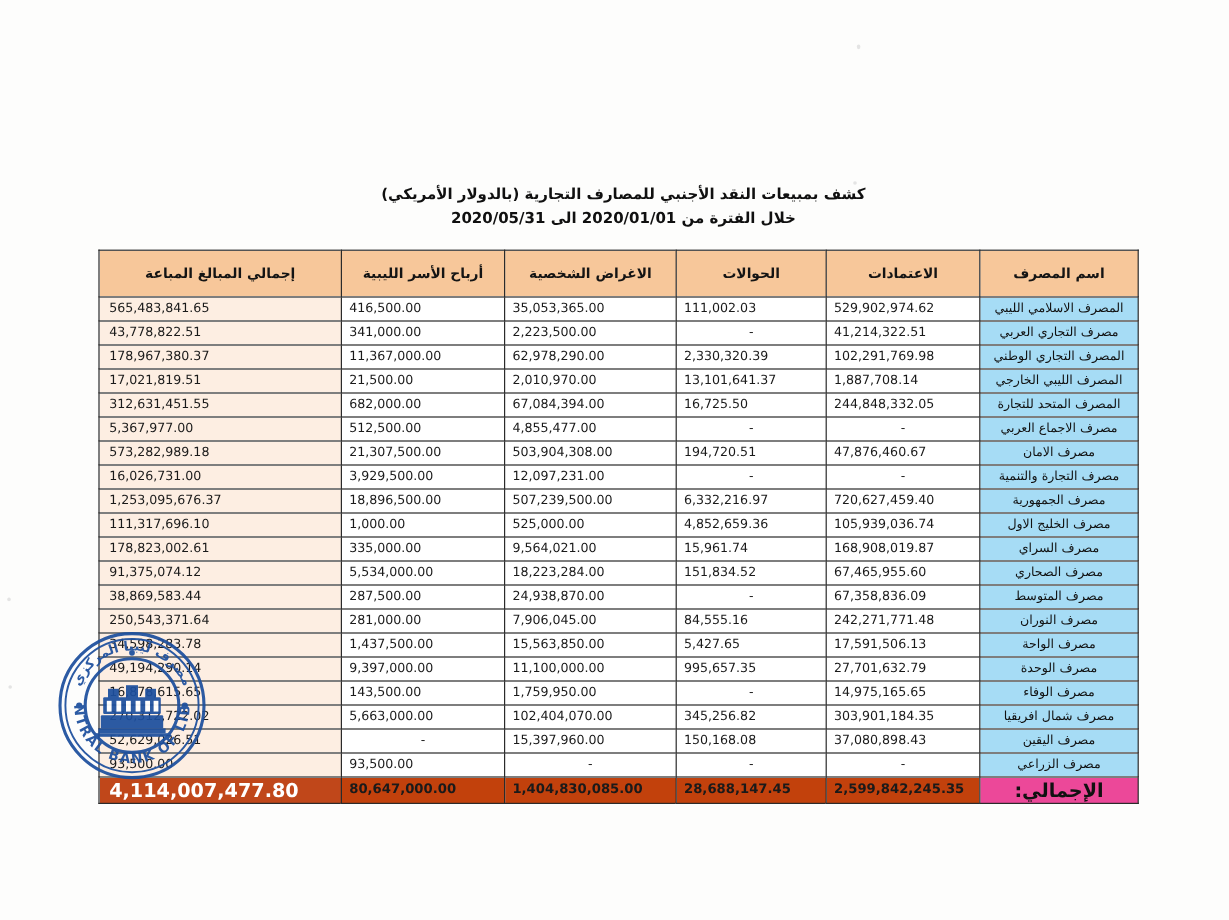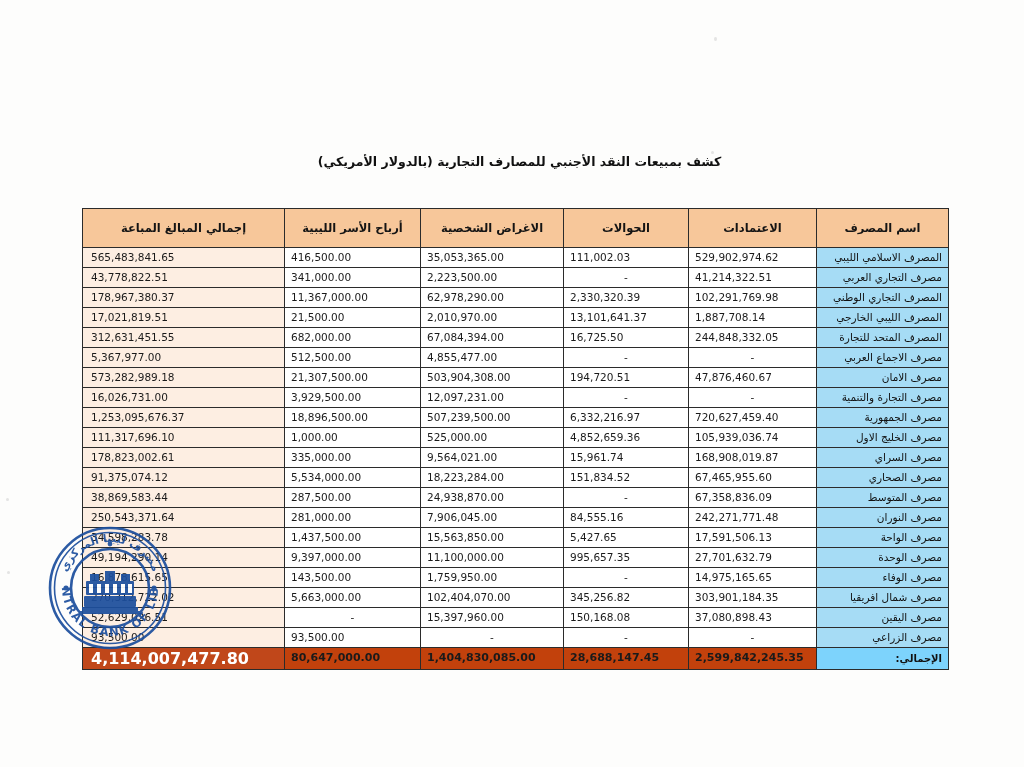--- a/index.html
+++ b/index.html
@@ -85,21 +85,21 @@
   
   col.c-bank  { width: 132px; }
   col.c-acc   { width: 128px; }
   col.c-trans { width: 125px; }
   col.c-pers  { width: 143px; }
   col.c-fam   { width: 136px; }
   col.c-total { width: 202px; }
 
   td.bank {
     background: #a6dcf5;
-    text-align: right;
+    text-align: center;
     font-size: 11px;
     color: #111;
     padding-right: 8px;
     margin-top: 32px;
   }
   td.num {
     background: #ffffff;
     text-align: left;
     color: #1a1a1a;
     font-size: 10.5px;
@@ -114,22 +114,22 @@
     text-align: center;
     padding: 0;
   }
 
   
   tr.totals td {
     font-weight: bold;
     height: 21px;
   }
   tr.totals td.bank {
-    background: #7dd3fc;
-    font-size: 10px;
+    background: #ec4899;
+    font-size: 16px;
   }
   tr.totals td.num {
     background: #c2410c;
     font-size: 11px;
   }
   tr.totals td.num.total-col {
     background: #c0471a;
     color: #ffffff;
     font-size: 16px;
   }
@@ -151,20 +151,21 @@
 <div class="page">
 
   <div class="speck" style="left:714px;top:37px;width:3px;height:4px;"></div>
   <div class="speck" style="left:711px;top:151px;width:3px;height:3px;"></div>
   <div class="speck" style="left:6px;top:498px;width:3px;height:3px;"></div>
   <div class="speck" style="left:7px;top:571px;width:3px;height:3px;"></div>
   <div class="speck" style="left:196px;top:652px;width:3px;height:3px;"></div>
 
   <div class="title-block">
     <div class="title-line">كشف بمبيعات النقد الأجنبي للمصارف التجارية (بالدولار الأمريكي)</div>
+    <div class="title-line">خلال الفترة من 2020/01/01 الى 2020/05/31</div>
   </div>
 
   <div class="table-wrap">
     <table class="fx">
       <colgroup>
         <col class="c-bank">
           <col class="c-acc">
           <col class="c-trans">
         <col class="c-pers">
           <col class="c-fam">

